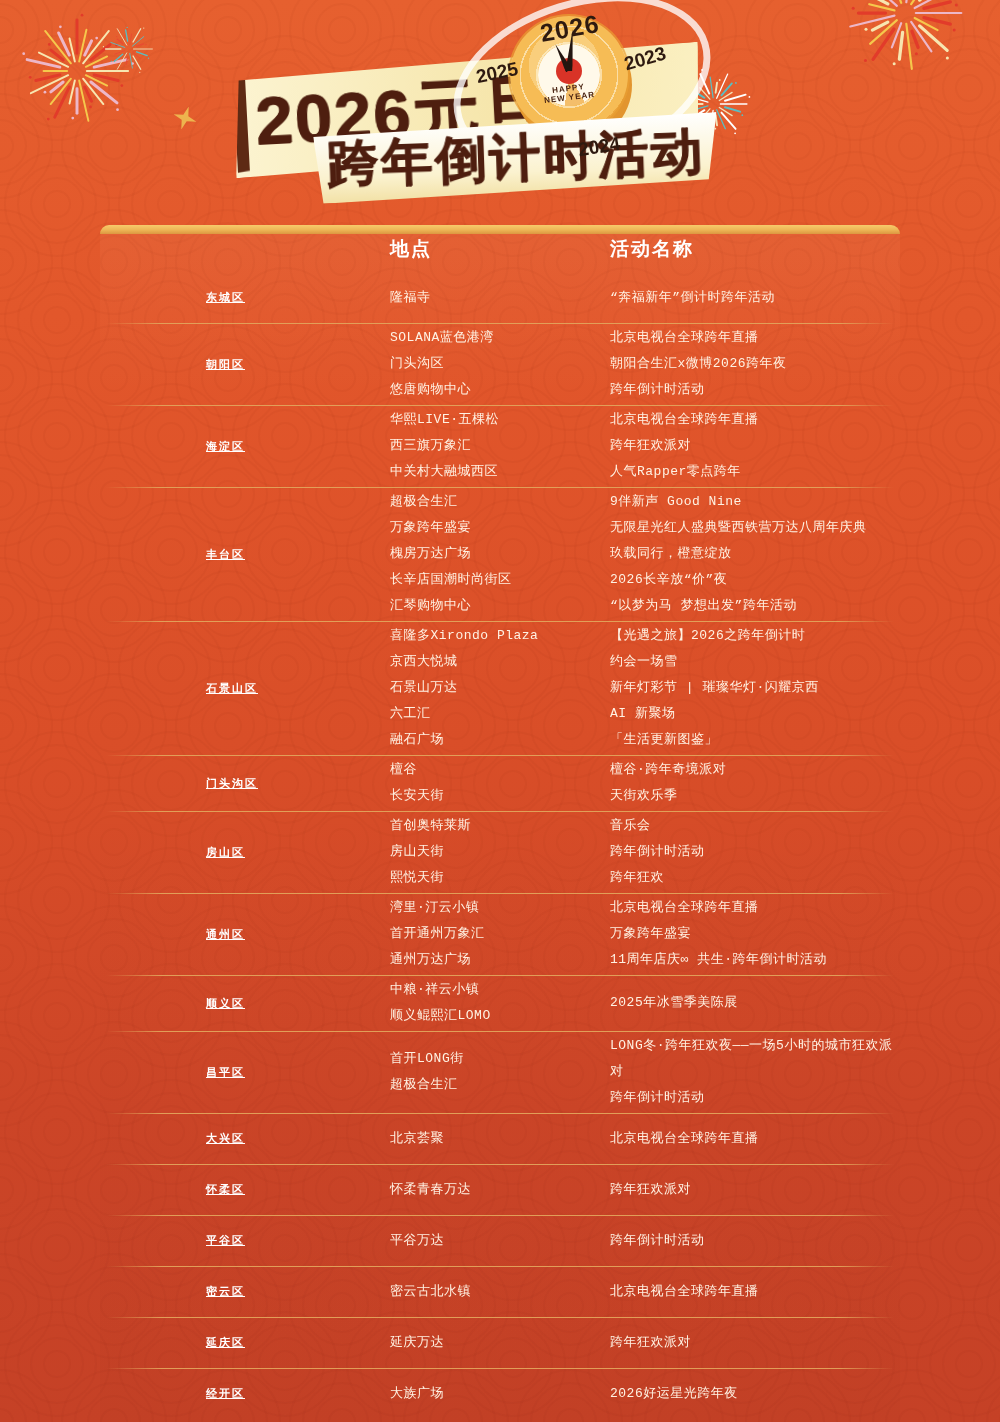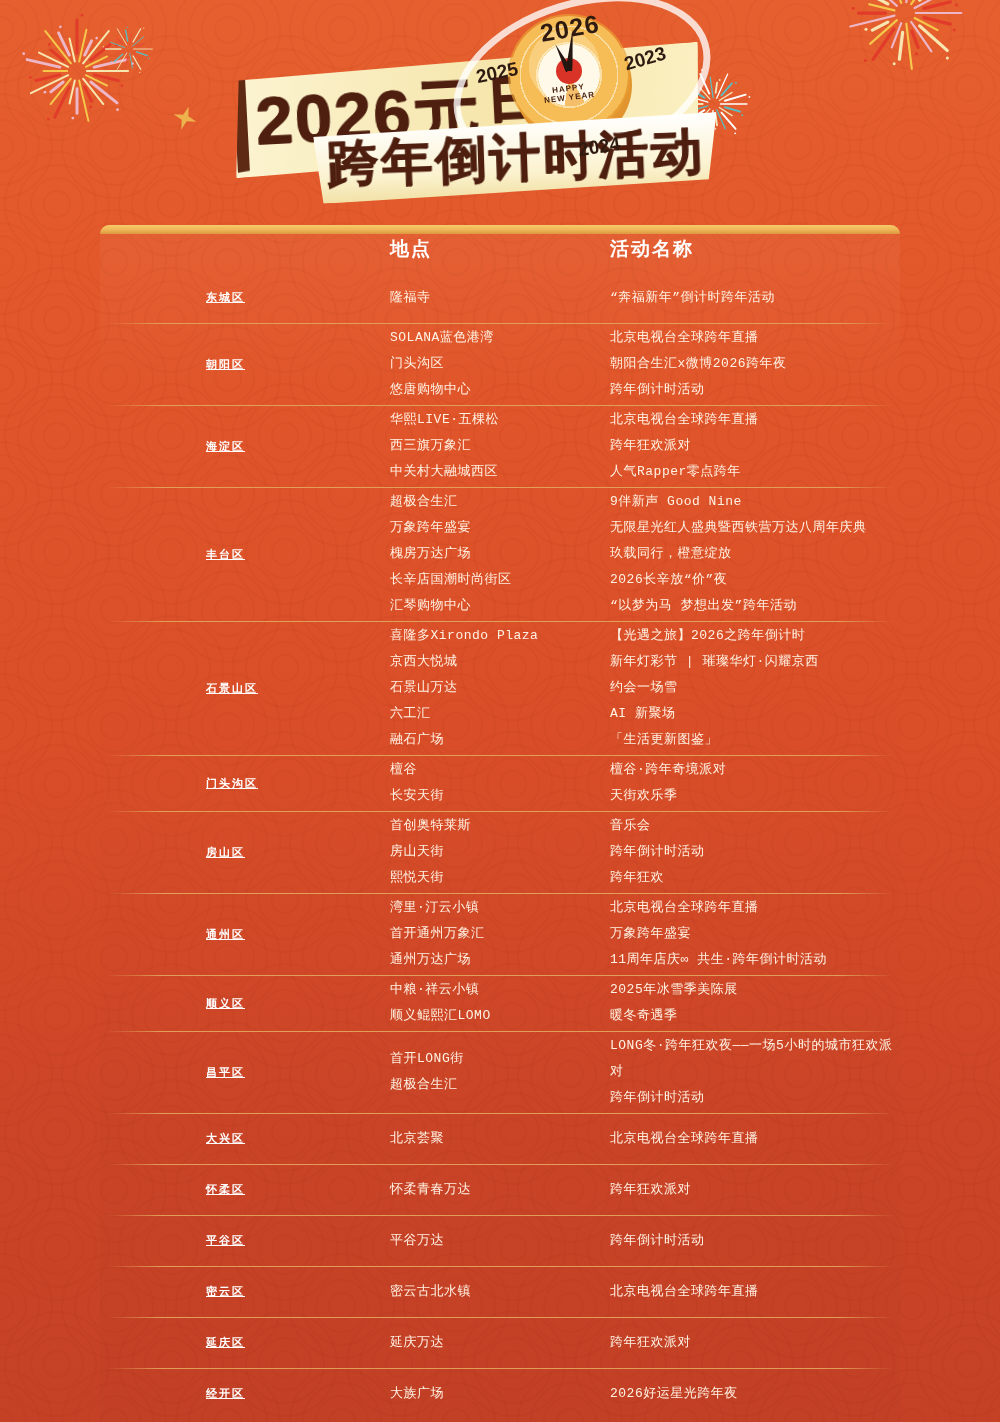--- a/index.html
+++ b/index.html
@@ -1334,22 +1334,22 @@
     <div class="district">石景山区</div>
     <div class="cell-list">
             <div class="item">喜隆多Xirondo Plaza</div>
             <div class="item">京西大悦城</div>
             <div class="item">石景山万达</div>
             <div class="item">六工汇</div>
             <div class="item">融石广场</div>
           </div>
     <div class="cell-list">
             <div class="item">【光遇之旅】2026之跨年倒计时</div>
+            <div class="item">约会一场雪</div>
             <div class="item">新年灯彩节 | 璀璨华灯·闪耀京西</div>
-            <div class="item">约会一场雪</div>
             <div class="item">AI 新聚场</div>
             <div class="item">「生活更新图鉴」</div>
           </div>
   </div>
         <div class="t-row">
     <div class="district">门头沟区</div>
     <div class="cell-list">
             <div class="item">檀谷</div>
             <div class="item">长安天街</div>
           </div>
@@ -1385,21 +1385,20 @@
           </div>
   </div>
         <div class="t-row">
     <div class="district">顺义区</div>
     <div class="cell-list">
             <div class="item">中粮·祥云小镇</div>
             <div class="item">顺义鲲熙汇LOMO</div>
           </div>
     <div class="cell-list">
             <div class="item">2025年冰雪季美陈展</div>
-            <div class="item">暖冬奇遇季</div>
           </div>
   </div>
         <div class="t-row">
     <div class="district">昌平区</div>
     <div class="cell-list">
             <div class="item">首开LONG街</div>
             <div class="item">超极合生汇</div>
           </div>
     <div class="cell-list">
             <div class="item">LONG冬·跨年狂欢夜——一场5小时的城市狂欢派对</div>

